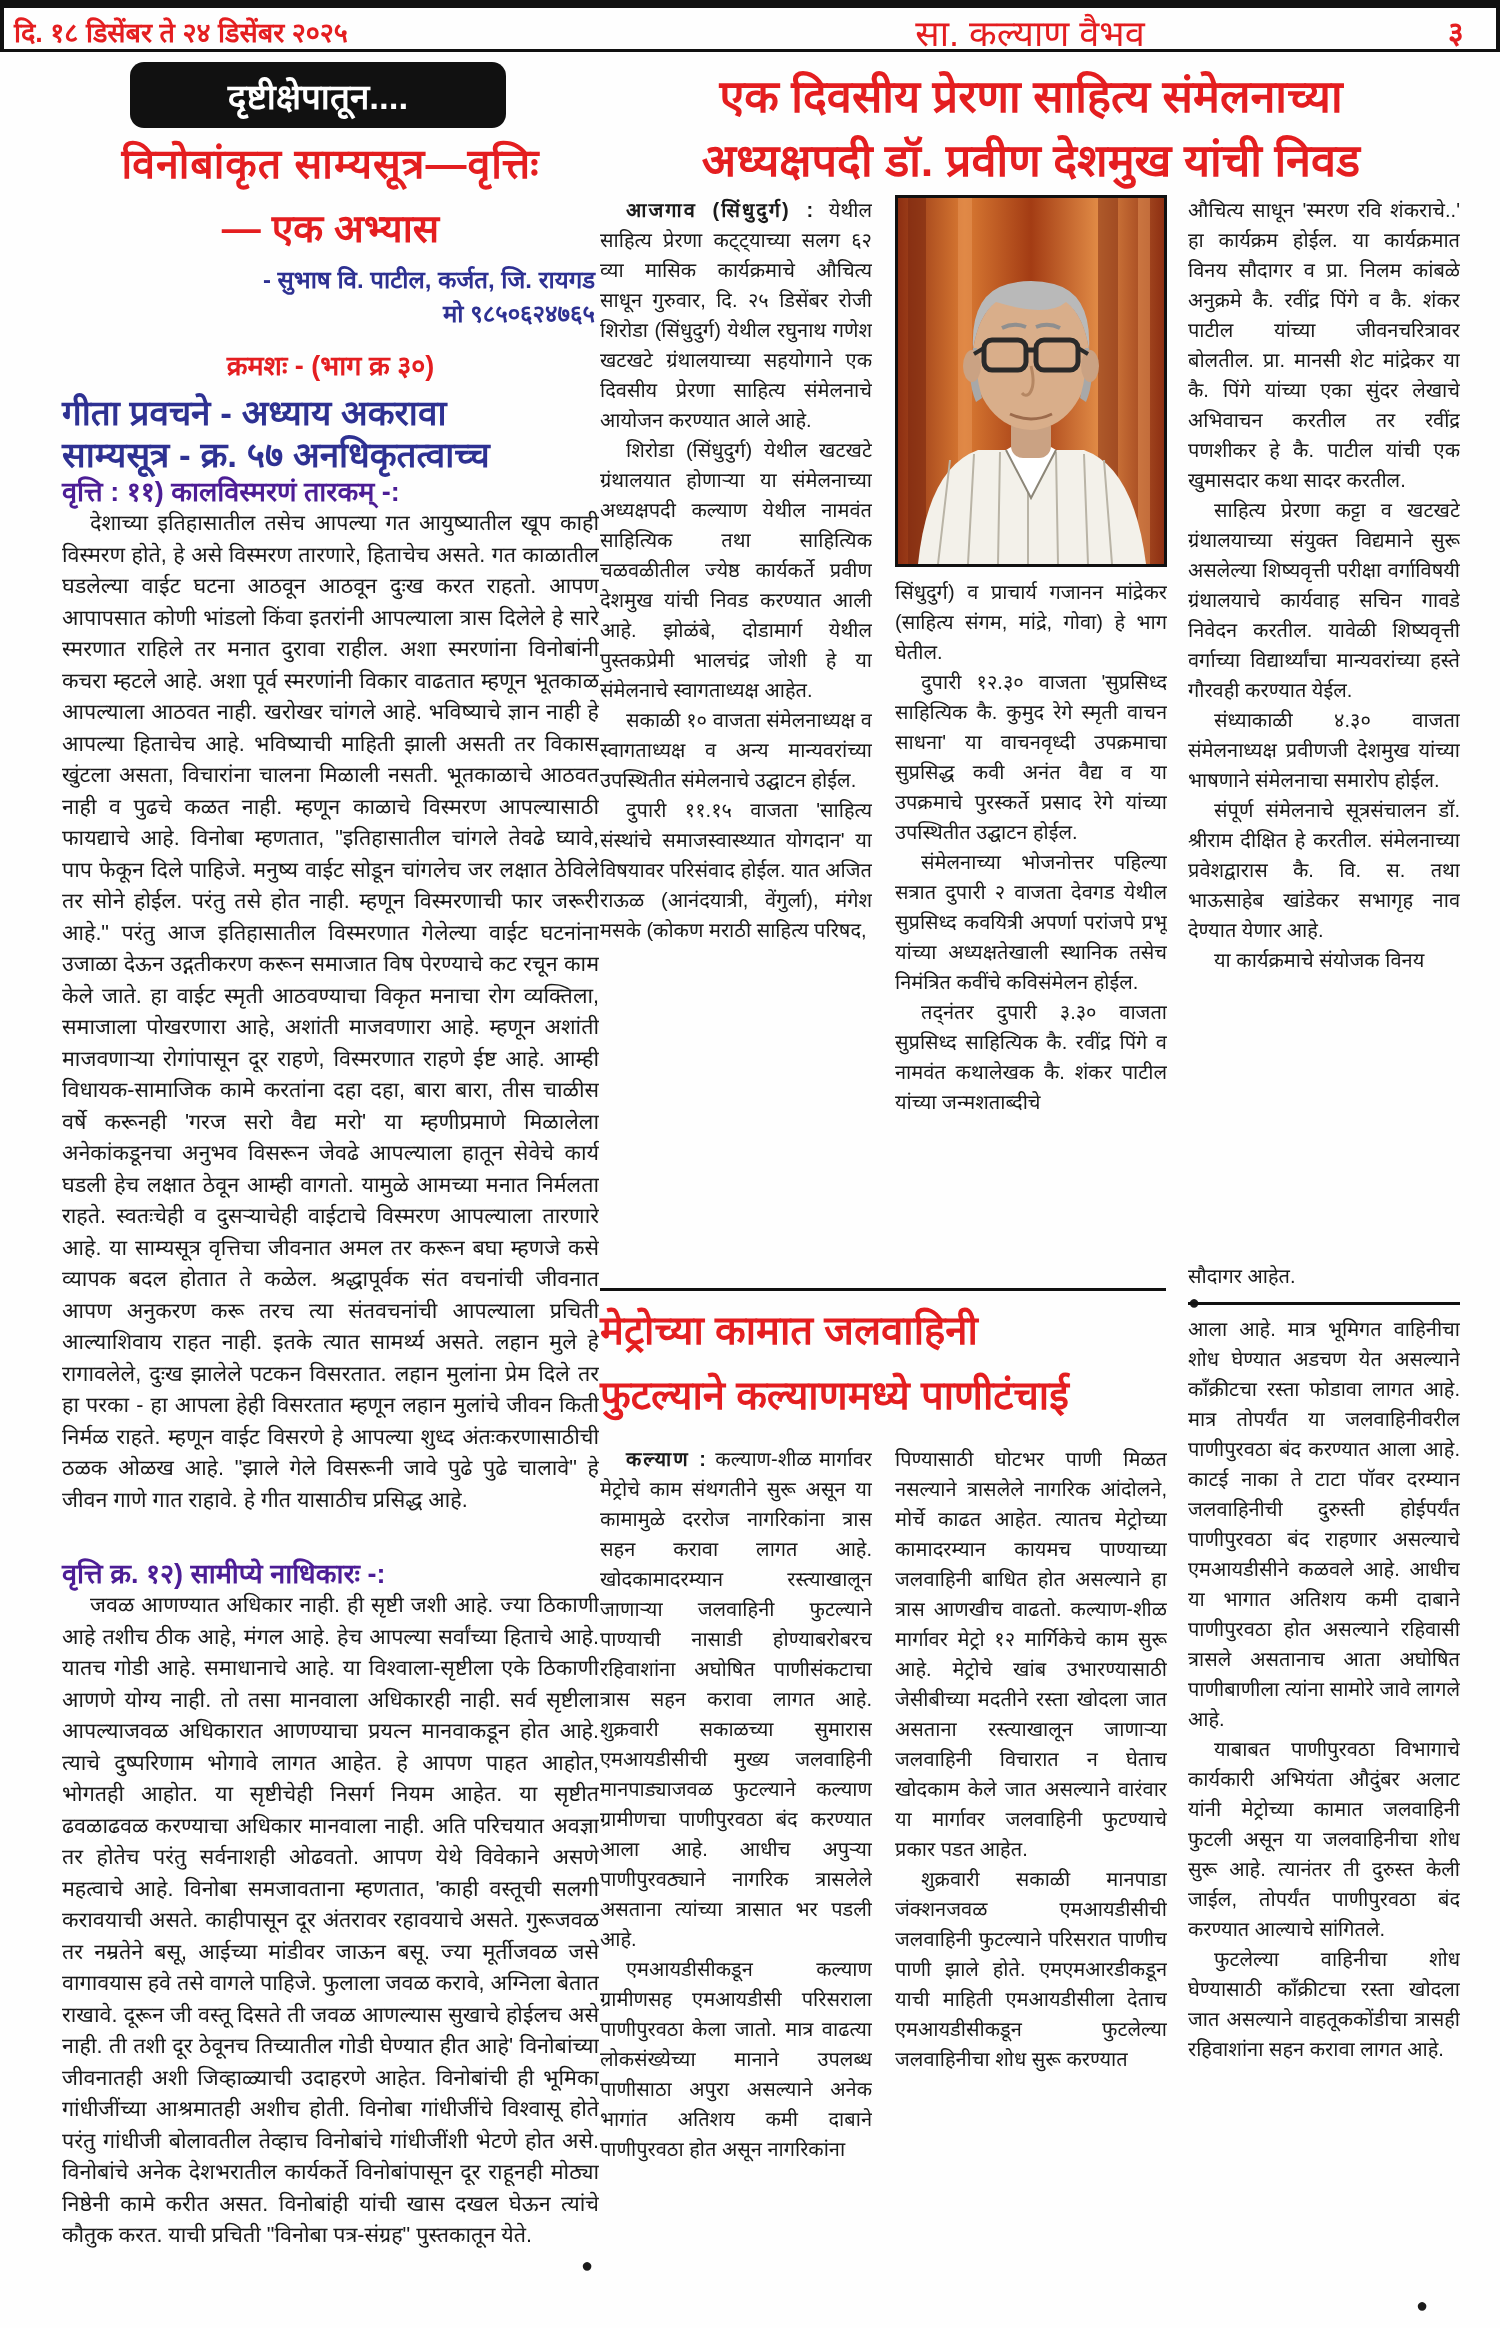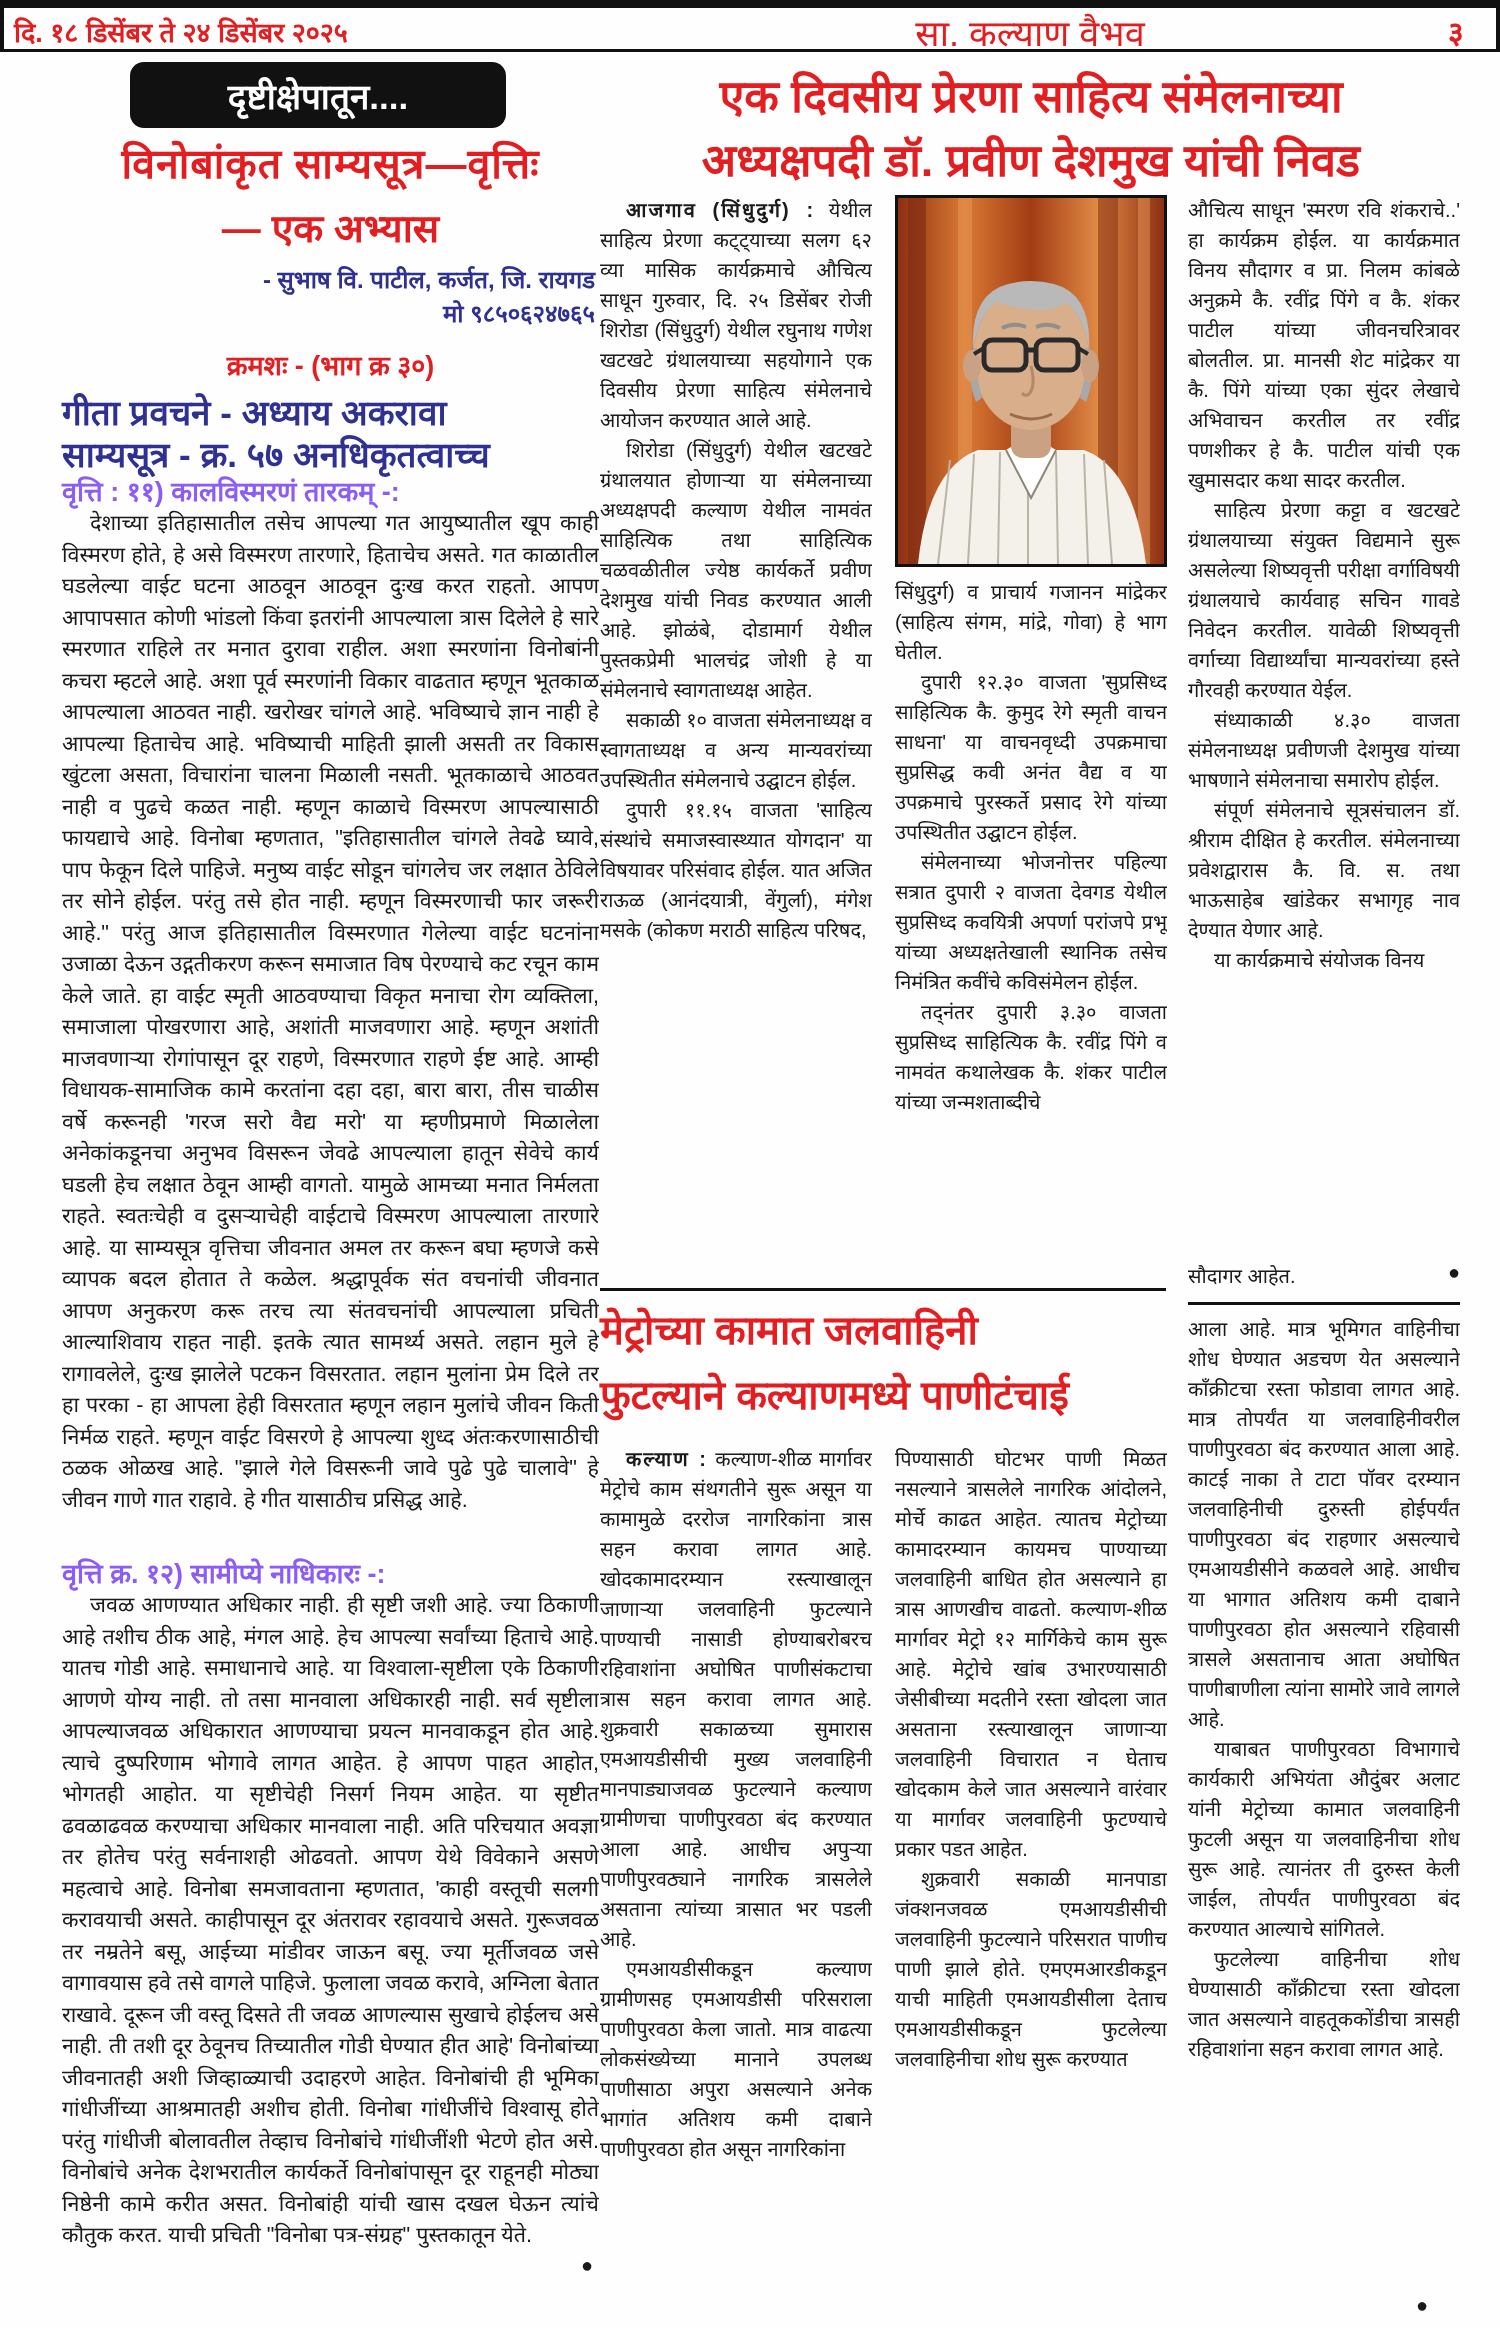--- a/index.html
+++ b/index.html
@@ -29,21 +29,21 @@
   .feat-head{position:absolute;left:0;width:100%;text-align:center;color:#e41e20;font-weight:bold;}
   #feature-head1{top:76px;font-size:41px;letter-spacing:1px;}
   #feature-head2{top:142px;font-size:39px;}
   .byline{position:absolute;right:4px;text-align:right;color:#2e3192;font-weight:bold;font-size:24px;}
   #byline1{top:204px;}
   #byline2{top:238px;}
   #feature-serial{position:absolute;left:0;top:288px;width:100%;text-align:center;color:#e41e20;font-weight:bold;font-size:27px;}
   .series-line{position:absolute;left:0;width:100%;text-align:left;color:#2e3192;font-weight:bold;font-size:35px;}
   #series1{top:330px;}
   #series2{top:372px;}
-  .sec-head{color:#8b5cf6;font-weight:bold;font-size:27px;}
+  .sec-head{color:#4c1d95;font-weight:bold;font-size:27px;}
   #sec1-head{position:absolute;left:0;top:414px;}
   #sec1-body{position:absolute;left:0;top:450px;width:537px;height:1042px;overflow:hidden;}
   #sec2-head{position:absolute;left:0;top:1496px;}
   #sec2-body{position:absolute;left:0;top:1532px;width:537px;height:668px;overflow:hidden;}
   .news-text{font-size:21.5px;line-height:31.5px;text-align:justify;}
   .news-text p{margin:0;text-indent:28px;}
   #feature-end{position:absolute;right:6px;top:2196px;font-size:20px;}
 
   
   #main{left:600px;top:56px;width:862px;height:2250px;}
@@ -52,21 +52,21 @@
   #lead-head2{top:72px;font-size:45px;}
   .col{position:absolute;width:272px;}
   #lead-col1{left:0;top:139px;height:1146px;overflow:hidden;}
   #lead-col2{left:295px;top:139px;height:1146px;}
   #lead-col3{left:588px;top:139px;height:1100px;overflow:hidden;}
   .colp{font-size:20px;line-height:30px;text-align:justify;}
   .colp p{margin:0;text-indent:26px;}
   .dateline{font-weight:bold;letter-spacing:2px;}
   #photo-frame{width:272px;height:372px;border:3px solid #111;box-sizing:border-box;margin-bottom:10px;background:#c96a2e;}
   #lead-col2-text{height:752px;overflow:hidden;}
-  #lead-col3-end{position:absolute;left:588px;top:1205px;width:272px;display:flex;justify-content:space-between;font-size:20px;}
+  #lead-col3-end{position:absolute;left:588px;top:1205px;width:272px;display:flex;justify-content:space-between;font-size:20px;flex-direction:column;}
   #lead-col3-rule{position:absolute;left:588px;top:1246px;width:272px;height:3px;background:#111;}
 
   
   #metro-rule{position:absolute;left:0;top:1232px;width:566px;height:3px;background:#111;}
   .metro-head{position:absolute;left:0;width:566px;text-align:left;color:#e41e20;font-weight:bold;font-size:40px;}
   #metro-head1{top:1245px;}
   #metro-head2{top:1310px;}
   #metro-col1{left:0;top:1388px;height:846px;overflow:hidden;}
   #metro-col2{left:295px;top:1388px;height:846px;overflow:hidden;}
   #metro-col3{left:588px;top:1258px;height:986px;overflow:hidden;}

